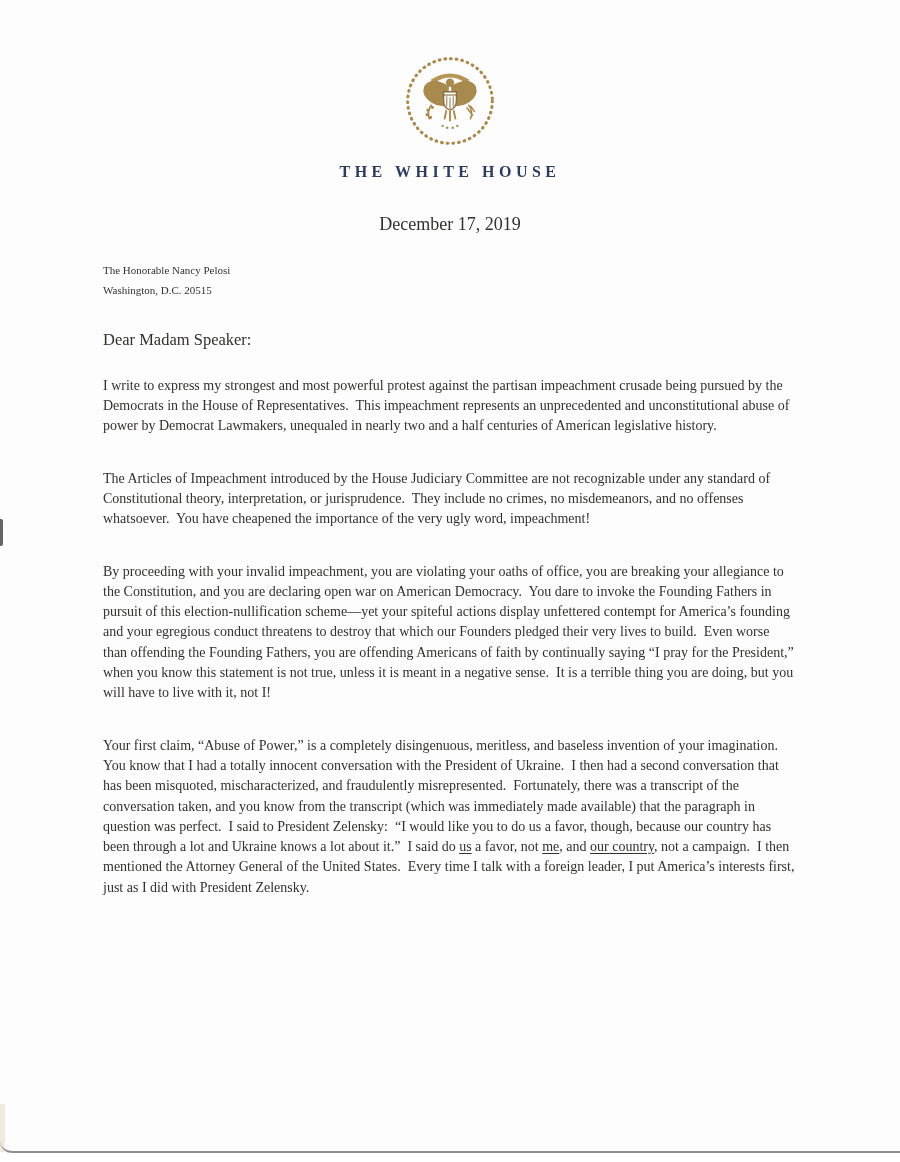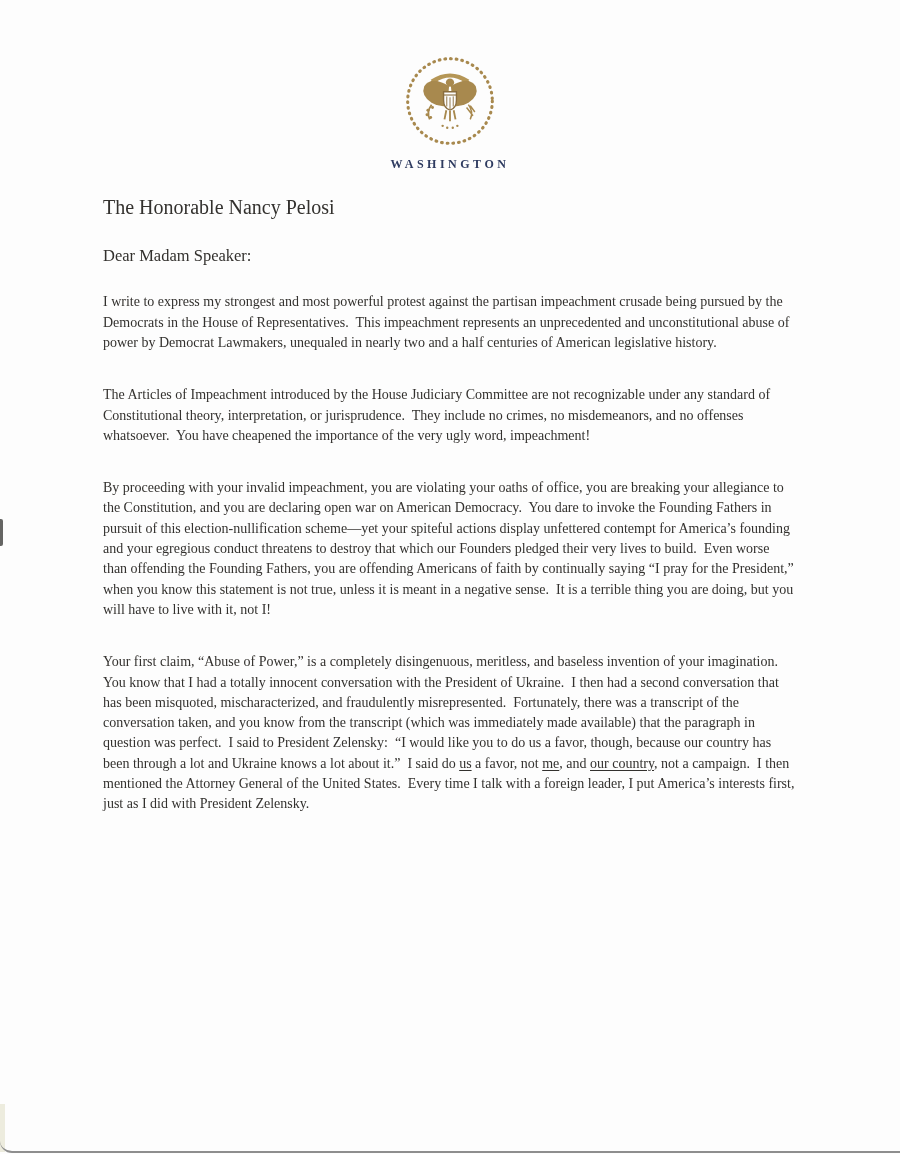--- a/index.html
+++ b/index.html
@@ -32,21 +32,21 @@
     letter-spacing: 3.5px;
     color: var(--navy, #2e3b60);
   }
   .date {
     margin-top: 33px;
     text-align: center;
     font-size: 18px;
   }
   .recipient {
     margin: 25px 0 0 103px;
-    font-size: 20px;
+    font-size: 11px;
     line-height: 20.4px;
   }
   .salutation {
     margin: 29px 0 12px 103px;
     font-size: 16.5px;
   }
   .letter-body {
     margin: 0 105px 0 103px;
     width: 692px;
   }
@@ -116,26 +116,28 @@
         </g>
         <path d="M70 54 Q76 62 72 70 M68 57 L75 66 M72 55 L77 62" stroke="var(--gold)" stroke-width="1.6" fill="none"></path>
         <g fill="var(--gold)">
           <circle cx="42" cy="77" r="1.3"></circle>
             <circle cx="47" cy="79" r="1.3"></circle>
           <circle cx="53" cy="79" r="1.3"></circle>
             <circle cx="58" cy="77" r="1.3"></circle>
         </g>
       </svg>
     </div>
-    <div class="wh-sub">WASHINGTON</div>
+    <div class="wh-title">THE WHITE HOUSE</div>
   </div>
 
+  <div class="date">December 17, 2019</div>
 
   <div class="recipient">
       <div>The Honorable Nancy Pelosi</div>
+      <div>Washington, D.C. 20515</div>
     </div>
 
   <div class="salutation">Dear Madam Speaker:</div>
 
   <div class="letter-body">
       <p class="para"><span>I write to express my strongest and most powerful protest against the partisan impeachment crusade being pursued by the Democrats in the House of Representatives.  This impeachment represents an unprecedented and unconstitutional abuse of power by Democrat Lawmakers, unequaled in nearly two and a half centuries of American legislative history.</span></p>
       <p class="para"><span>The Articles of Impeachment introduced by the House Judiciary Committee are not recognizable under any standard of Constitutional theory, interpretation, or jurisprudence.  They include no crimes, no misdemeanors, and no offenses whatsoever.  You have cheapened the importance of the very ugly word, impeachment!</span></p>
       <p class="para"><span>By proceeding with your invalid impeachment, you are violating your oaths of office, you are breaking your allegiance to the Constitution, and you are declaring open war on American Democracy.  You dare to invoke the Founding Fathers in pursuit of this election-nullification scheme—yet your spiteful actions display unfettered contempt for America’s founding and your egregious conduct threatens to destroy that which our Founders pledged their very lives to build.  Even worse than offending the Founding Fathers, you are offending Americans of faith by continually saying “I pray for the President,” when you know this statement is not true, unless it is meant in a negative sense.  It is a terrible thing you are doing, but you will have to live with it, not I!</span></p>
       <p class="para"><span>Your first claim, “Abuse of Power,” is a completely disingenuous, meritless, and baseless invention of your imagination.  You know that I had a totally innocent conversation with the President of Ukraine.  I then had a second conversation that has been misquoted, mischaracterized, and fraudulently misrepresented.  Fortunately, there was a transcript of the conversation taken, and you know from the transcript (which was immediately made available) that the paragraph in question was perfect.  I said to President Zelensky:  “I would like you to do us a favor, though, because our country has been through a lot and Ukraine knows a lot about it.”  I said do </span><span class="u">us</span><span> a favor, not </span><span class="u">me</span><span>, and </span><span class="u">our country</span><span>, not a campaign.  I then mentioned the Attorney General of the United States.  Every time I talk with a foreign leader, I put America’s interests first, just as I did with President Zelensky.</span></p>
     </div>

